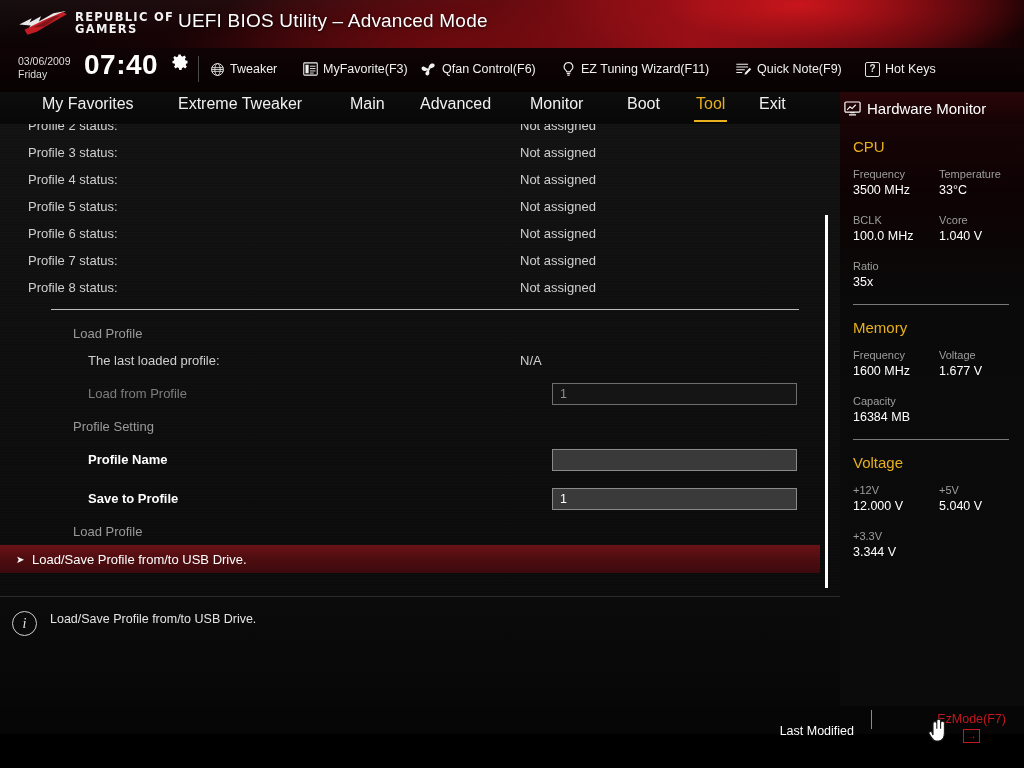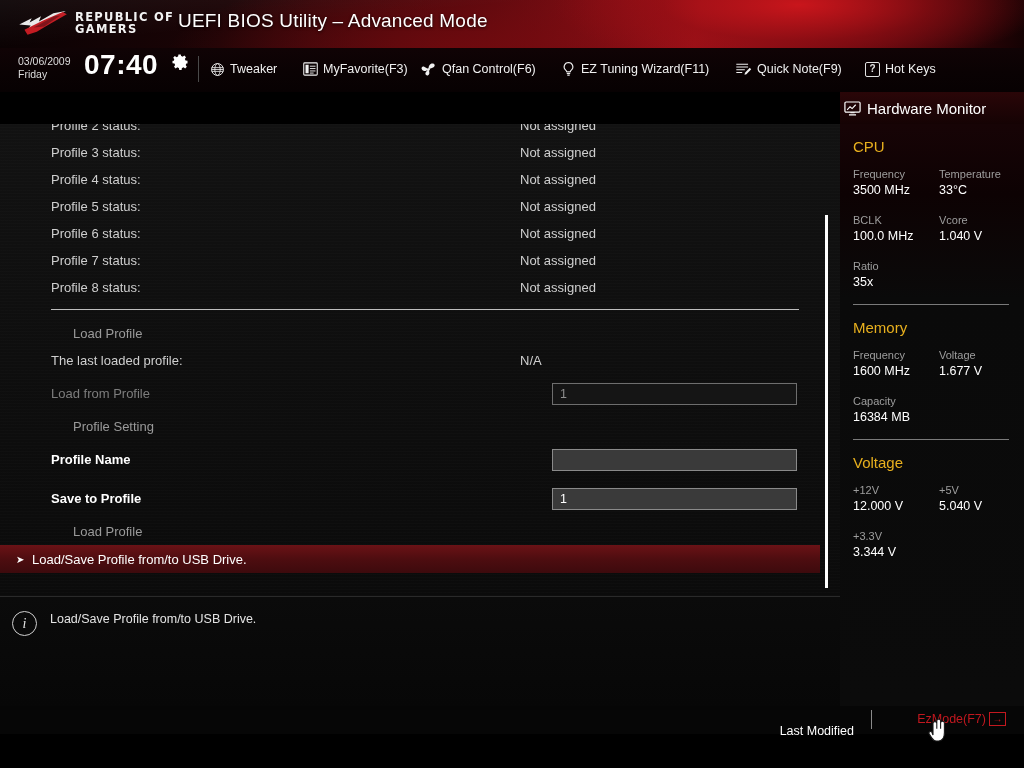--- a/index.html
+++ b/index.html
@@ -91,25 +91,25 @@
     overflow:hidden;
   }
   .content:before{
     content:""; position:absolute; inset:0;
     background:repeating-linear-gradient(0deg, rgba(255,255,255,.012) 0px, rgba(255,255,255,.012) 1px, rgba(0,0,0,0) 1px, rgba(0,0,0,0) 3px);
     pointer-events:none;
   }
   .rowlist { position:absolute; left:0; top:-12px; width:820px; }
   .row {
     position:relative; height:27px; display:flex; align-items:center;
-    padding-left:51px; font-size:13px;
+    padding-left:28px; font-size:13px;
   }
   .row .lbl { color:#cfcfcf; }
   .row .val { position:absolute; left:520px; color:#cfcfcf; }
-  .row.indent { padding-left:51px; }
+  .row.indent { padding-left:88px; }
   .row.section { padding-left:73px; color:#9a9a9a; }
   .row.section .lbl { color:#9a9a9a; }
   .row.dim .lbl { color:#7d7d7d; }
   .row.bold .lbl { color:#ffffff; font-weight:bold; }
   .row.tall { height:39px; }
 
   .divider {
     height:1px; background:#bdbdbd; margin:8px 22px 10px 51px; width:748px;
   }
 
@@ -163,21 +163,21 @@
 
   
   .footer {
     position:absolute; left:0; top:706px; width:1024px; height:28px;
     background:#060606;
   }
   .lastmod { position:absolute; right:170px; top:18px; font-size:12.5px; color:#ffffff; cursor:pointer; }
   .fsep { position:absolute; right:152px; top:4px; width:1px; height:19px; background:#8a8a8a; }
   .ezmode {
     position:absolute; right:18px; top:6px; font-size:12.5px; color:#c2181f;
-    display:flex; align-items:center; gap:3px; cursor:pointer;
+    display:flex; align-items:center; gap:3px; cursor:pointer;flex-direction:column;
   }
   .exitbox {
     width:17px; height:14px; border:1.4px solid #c2181f;
     display:flex; align-items:center; justify-content:center;
     font-size:10px; color:#c2181f; line-height:1;
   }
   .cursor { position:absolute; left:925px; top:716px; width:26px; height:30px; pointer-events:none; }
 
   .verbar {
     position:absolute; left:0; top:734px; width:1024px; height:34px;
@@ -264,20 +264,30 @@
       </svg>
       <span>Quick Note(F9)</span>
     </div>
 
     <div class="hitem" style="left:865px">
       <div class="boxicon">?</div>
       <span>Hot Keys</span>
     </div>
   </div>
 
+  <div class="tabbar">
+    <div class="tab" style="left:40px">My Favorites</div>
+    <div class="tab" style="left:176px">Extreme Tweaker</div>
+    <div class="tab" style="left:348px">Main</div>
+    <div class="tab" style="left:418px">Advanced</div>
+    <div class="tab" style="left:528px">Monitor</div>
+    <div class="tab" style="left:625px">Boot</div>
+    <div class="tab active" style="left:694px">Tool</div>
+    <div class="tab" style="left:757px">Exit</div>
+  </div>
 
   <div class="hwhead">
     <svg width="17" height="15" viewBox="0 0 24 21">
       <rect x="1.3" y="1.3" width="21.4" height="14.4" rx="1.6" fill="none" stroke="#ffffff" stroke-width="1.7"></rect>
       <path d="M4.5 12.5l4-4.5 3 2.6 5-5.4" fill="none" stroke="#ffffff" stroke-width="1.6"></path>
       <path d="M9 16.5h6M7 19.5h10" stroke="#ffffff" stroke-width="1.6"></path>
     </svg>
     <span>Hardware Monitor</span>
   </div>
 

